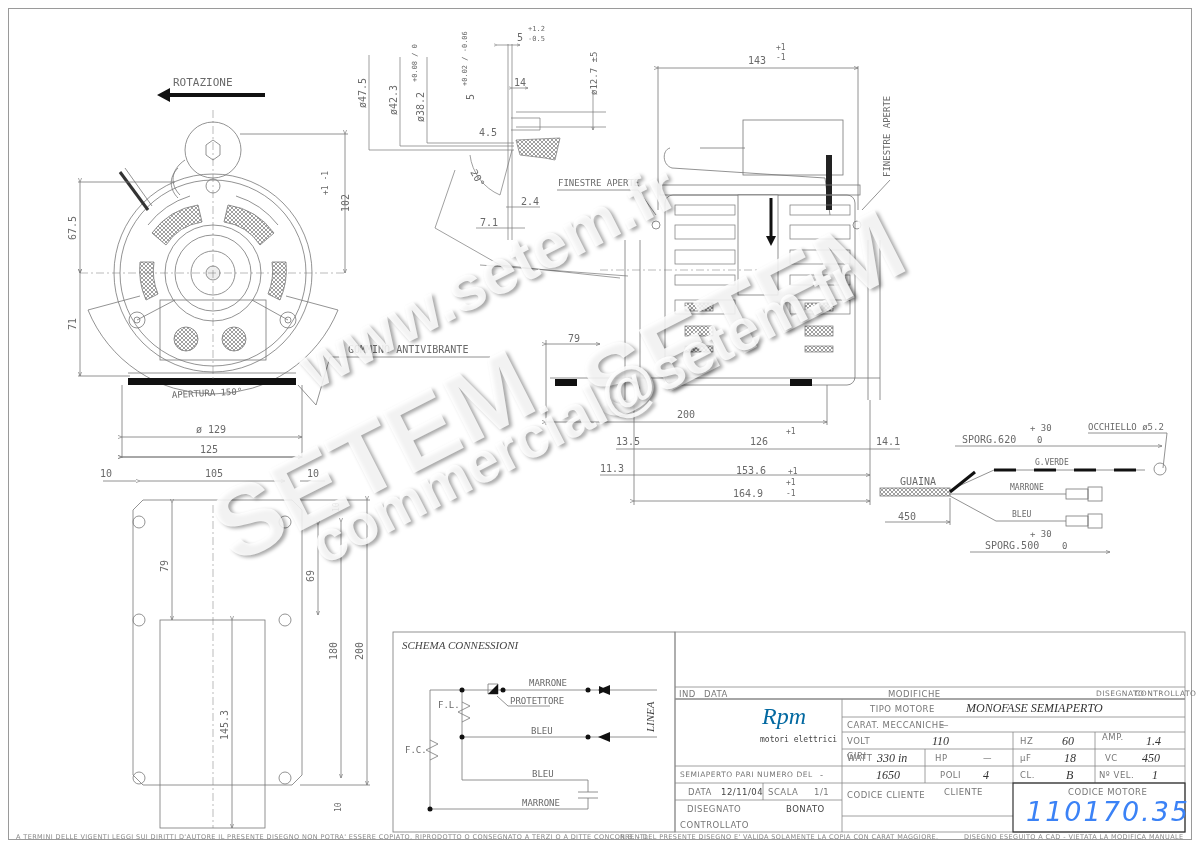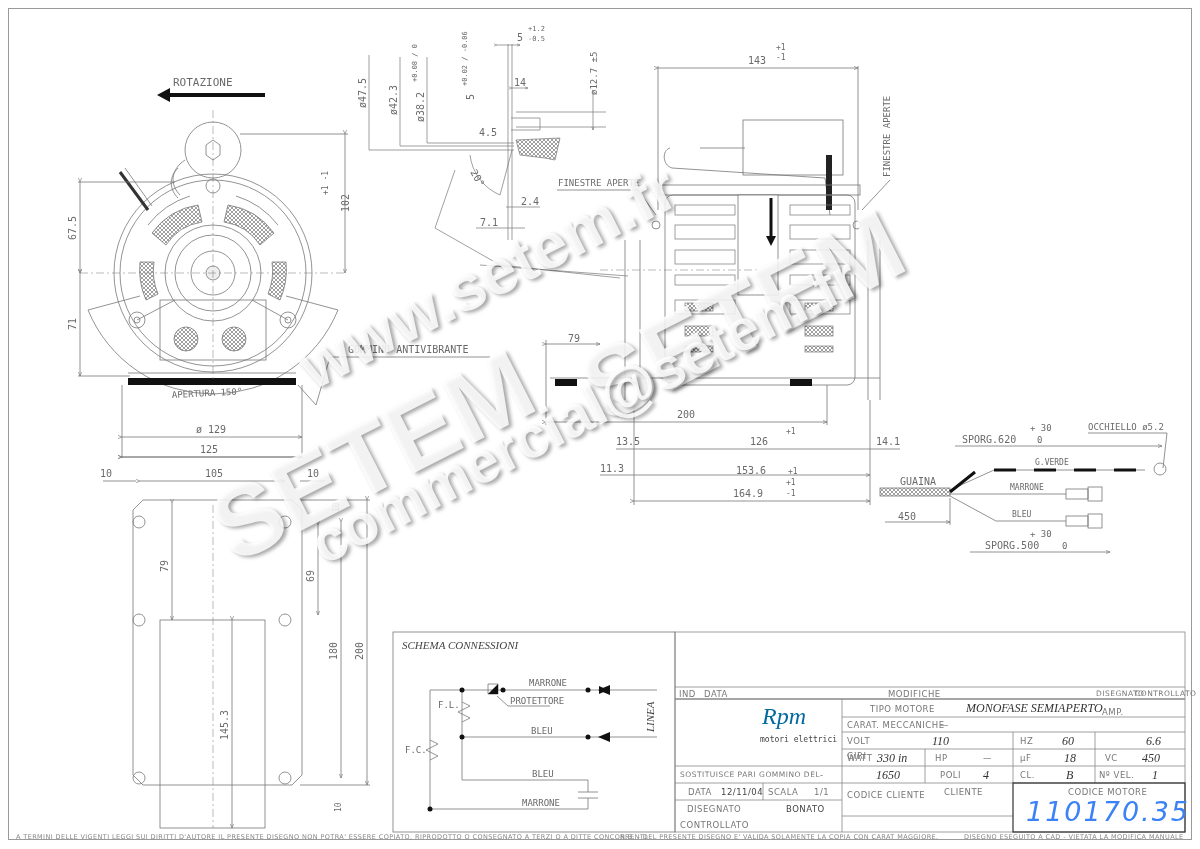--- a/index.html
+++ b/index.html
@@ -336,33 +336,33 @@
 
   <span class="tb" style="left:870px;top:704px;">TIPO MOTORE</span>
   <span class="tbv" style="left:966px;top:701px;">MONOFASE SEMIAPERTO</span>
   <span class="tb" style="left:847px;top:720px;">CARAT. MECCANICHE</span>
   <span class="tb" style="left:940px;top:720px;">—</span>
 
   <span class="tb" style="left:847px;top:736px;">VOLT</span>
   <span class="tbv" style="left:932px;top:734px;">110</span>
   <span class="tb" style="left:1020px;top:736px;">HZ</span>
   <span class="tbv" style="left:1062px;top:734px;">60</span>
-  <span class="tb" style="left:1102px;top:707px;text-align:right;">AMP.</span>
-  <span class="tbv" style="left:1146px;top:734px;">6.6</span>
+  <span class="tb" style="left:1102px;top:732px;text-align:right;">AMP.</span>
+  <span class="tbv" style="left:1146px;top:734px;">1.4</span>
 
   <span class="tb" style="left:847px;top:753px;">WATT</span>
   <span class="tbv" style="left:877px;top:751px;">330 in</span>
   <span class="tb" style="left:935px;top:753px;">HP</span>
   <span class="tb" style="left:983px;top:753px;">—</span>
   <span class="tb" style="left:1020px;top:753px;">µF</span>
   <span class="tbv" style="left:1064px;top:751px;">18</span>
   <span class="tb" style="left:1105px;top:753px;">VC</span>
   <span class="tbv" style="left:1142px;top:751px;">450</span>
 
-  <span class="tb" style="left:680px;top:770px;font-size:7.5px;">SOSTITUISCE PARI GOMMINO DEL</span>
+  <span class="tb" style="left:680px;top:770px;font-size:7.5px;">SEMIAPERTO PARI NUMERO DEL</span>
   <span class="tb" style="left:820px;top:770px;">-</span>
   <span class="tb" style="left:847px;top:751px;">GIRI</span>
   <span class="tbv" style="left:876px;top:768px;">1650</span>
   <span class="tb" style="left:932px;top:770px;padding-left:8px;">POLI</span>
   <span class="tbv" style="left:983px;top:768px;">4</span>
   <span class="tb" style="left:1020px;top:770px;">CL.</span>
   <span class="tbv" style="left:1066px;top:768px;">B</span>
   <span class="tb" style="left:1099px;top:770px;">Nº VEL.</span>
   <span class="tbv" style="left:1152px;top:768px;">1</span>
 

